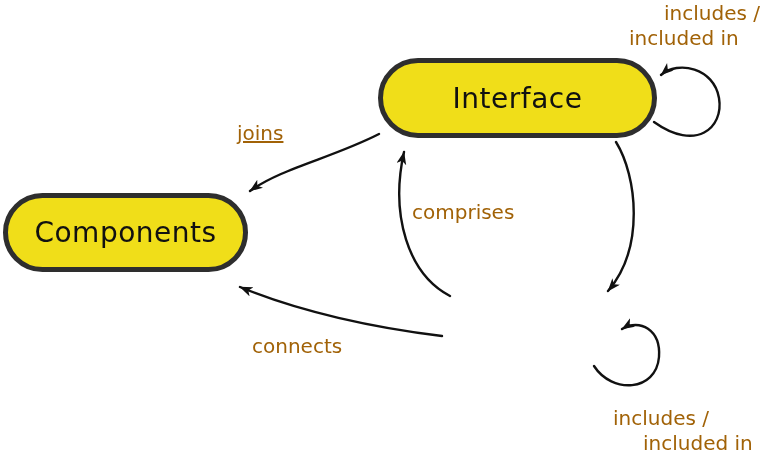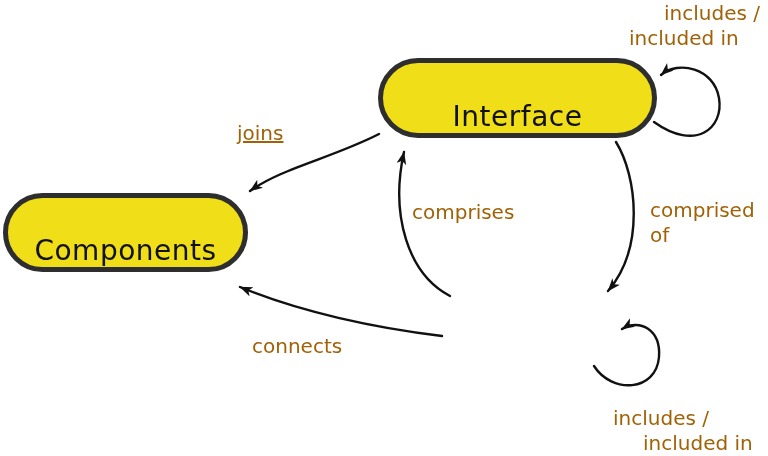--- a/index.html
+++ b/index.html
@@ -28,21 +28,21 @@
     stroke-width: 2.4;
     stroke-linecap: round;
   }
   .node {
     position: absolute;
     box-sizing: border-box;
     background: #f0de19;
     border: 5px solid #2e2e2e;
     border-radius: 42px;
     display: flex;
-    align-items: flex-end;
+    align-items: center;
     justify-content: center;
     color: #111111;
     font-size: 28px;
     letter-spacing: 0.5px;
   }
   .node-components { left: 3px;   top: 193px; width: 245px; height: 79px; }
   .node-interface  { left: 378px; top: 58px;  width: 279px; height: 80px; }
   .node-link       { left: 443px; top: 290px; width: 162px; height: 80px; }
   .edge-label {
     position: absolute;
@@ -91,24 +91,20 @@
 
   <div class="node node-interface">
     <span>Interface</span>
   </div>
 
 
   <div class="edge-label lbl-joins">joins</div>
 
   <div class="edge-label lbl-comprises">comprises</div>
 
-  <div class="edge-label lbl-comprised-of">
-    <div>comprised</div>
-    <div>of</div>
-  </div>
 
   <div class="edge-label lbl-connects">connects</div>
 
   <div class="edge-label lbl-if-self-1">includes /</div>
   <div class="edge-label lbl-if-self-2">included in</div>
 
   <div class="edge-label lbl-link-self-1">includes /</div>
   <div class="edge-label lbl-link-self-2">included in</div>
 
 </div>

